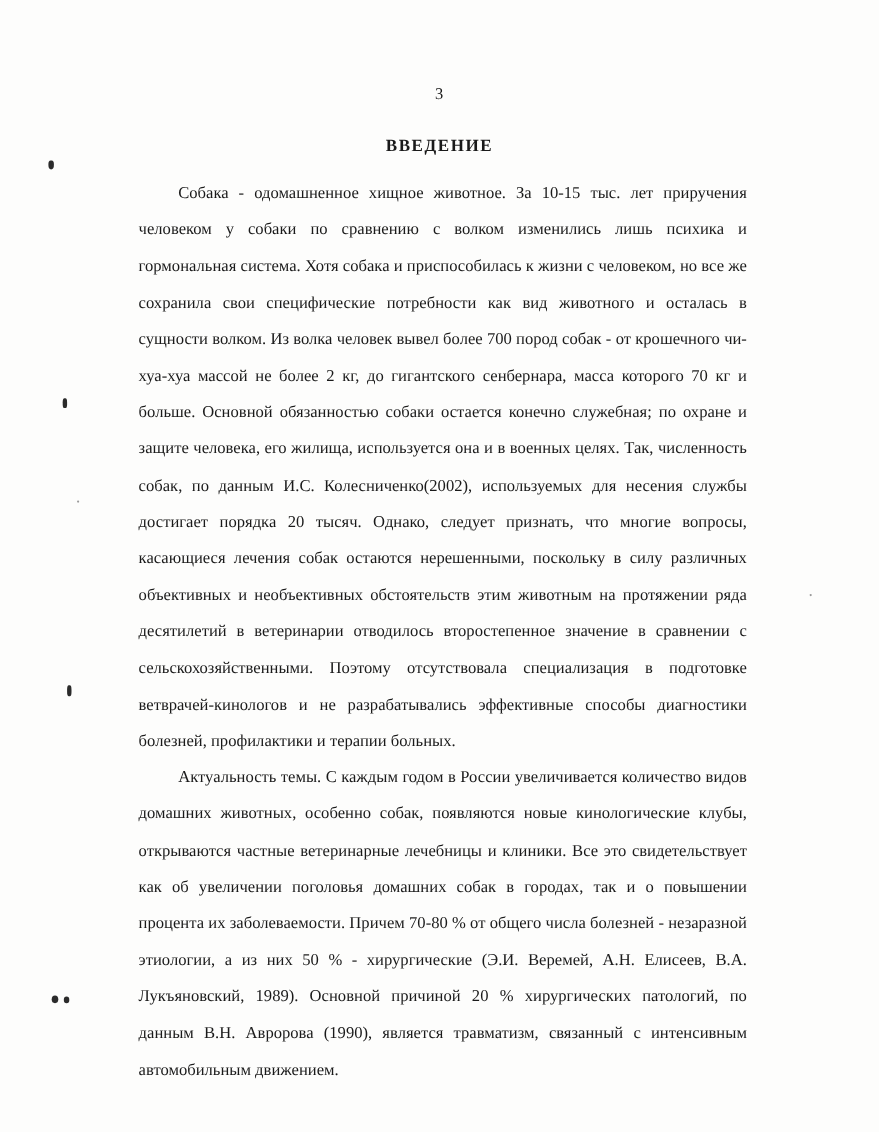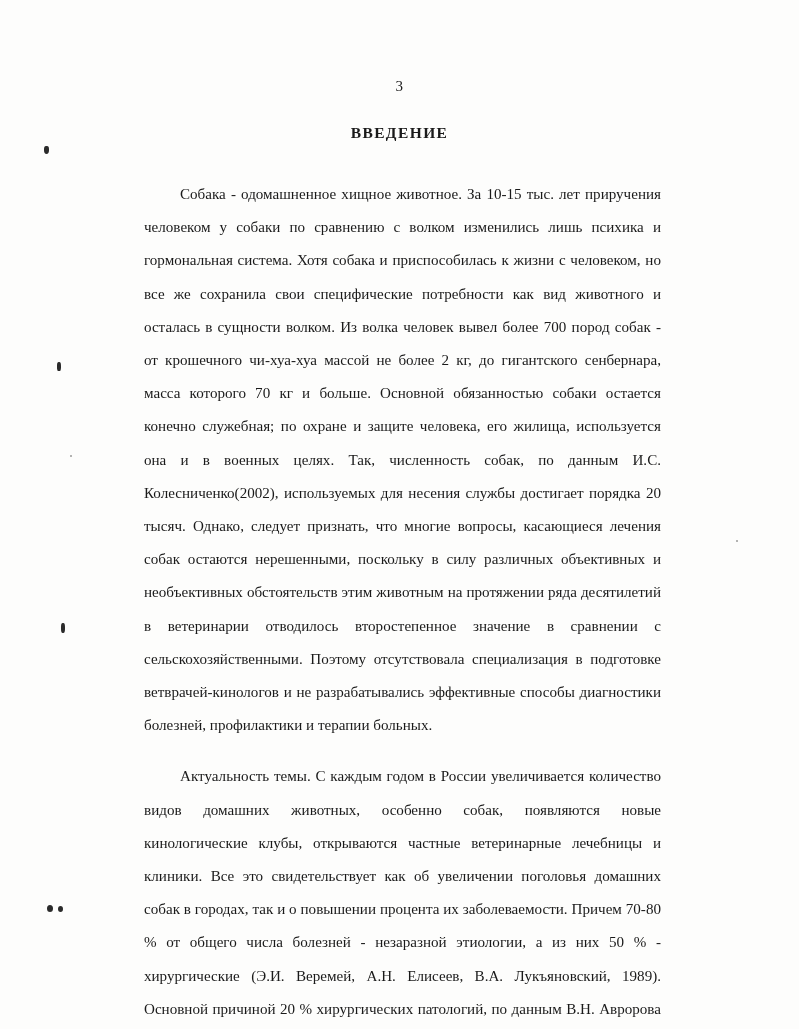--- a/index.html
+++ b/index.html
@@ -43,21 +43,21 @@
     position: absolute;
     top: 160px;
     left: 126px;
     width: 553px;
     font-size: 15.1px;
     line-height: 33.2px;
     text-align: justify;
     text-justify: inter-word;
   }
   .para {
-    margin: 18px;
+    margin: 0;
     text-indent: 36px;
   }
   .para + .para {
     margin-top: 0px;
   }
   .bold {
     font-weight: normal;
   }
   
   .mark {

